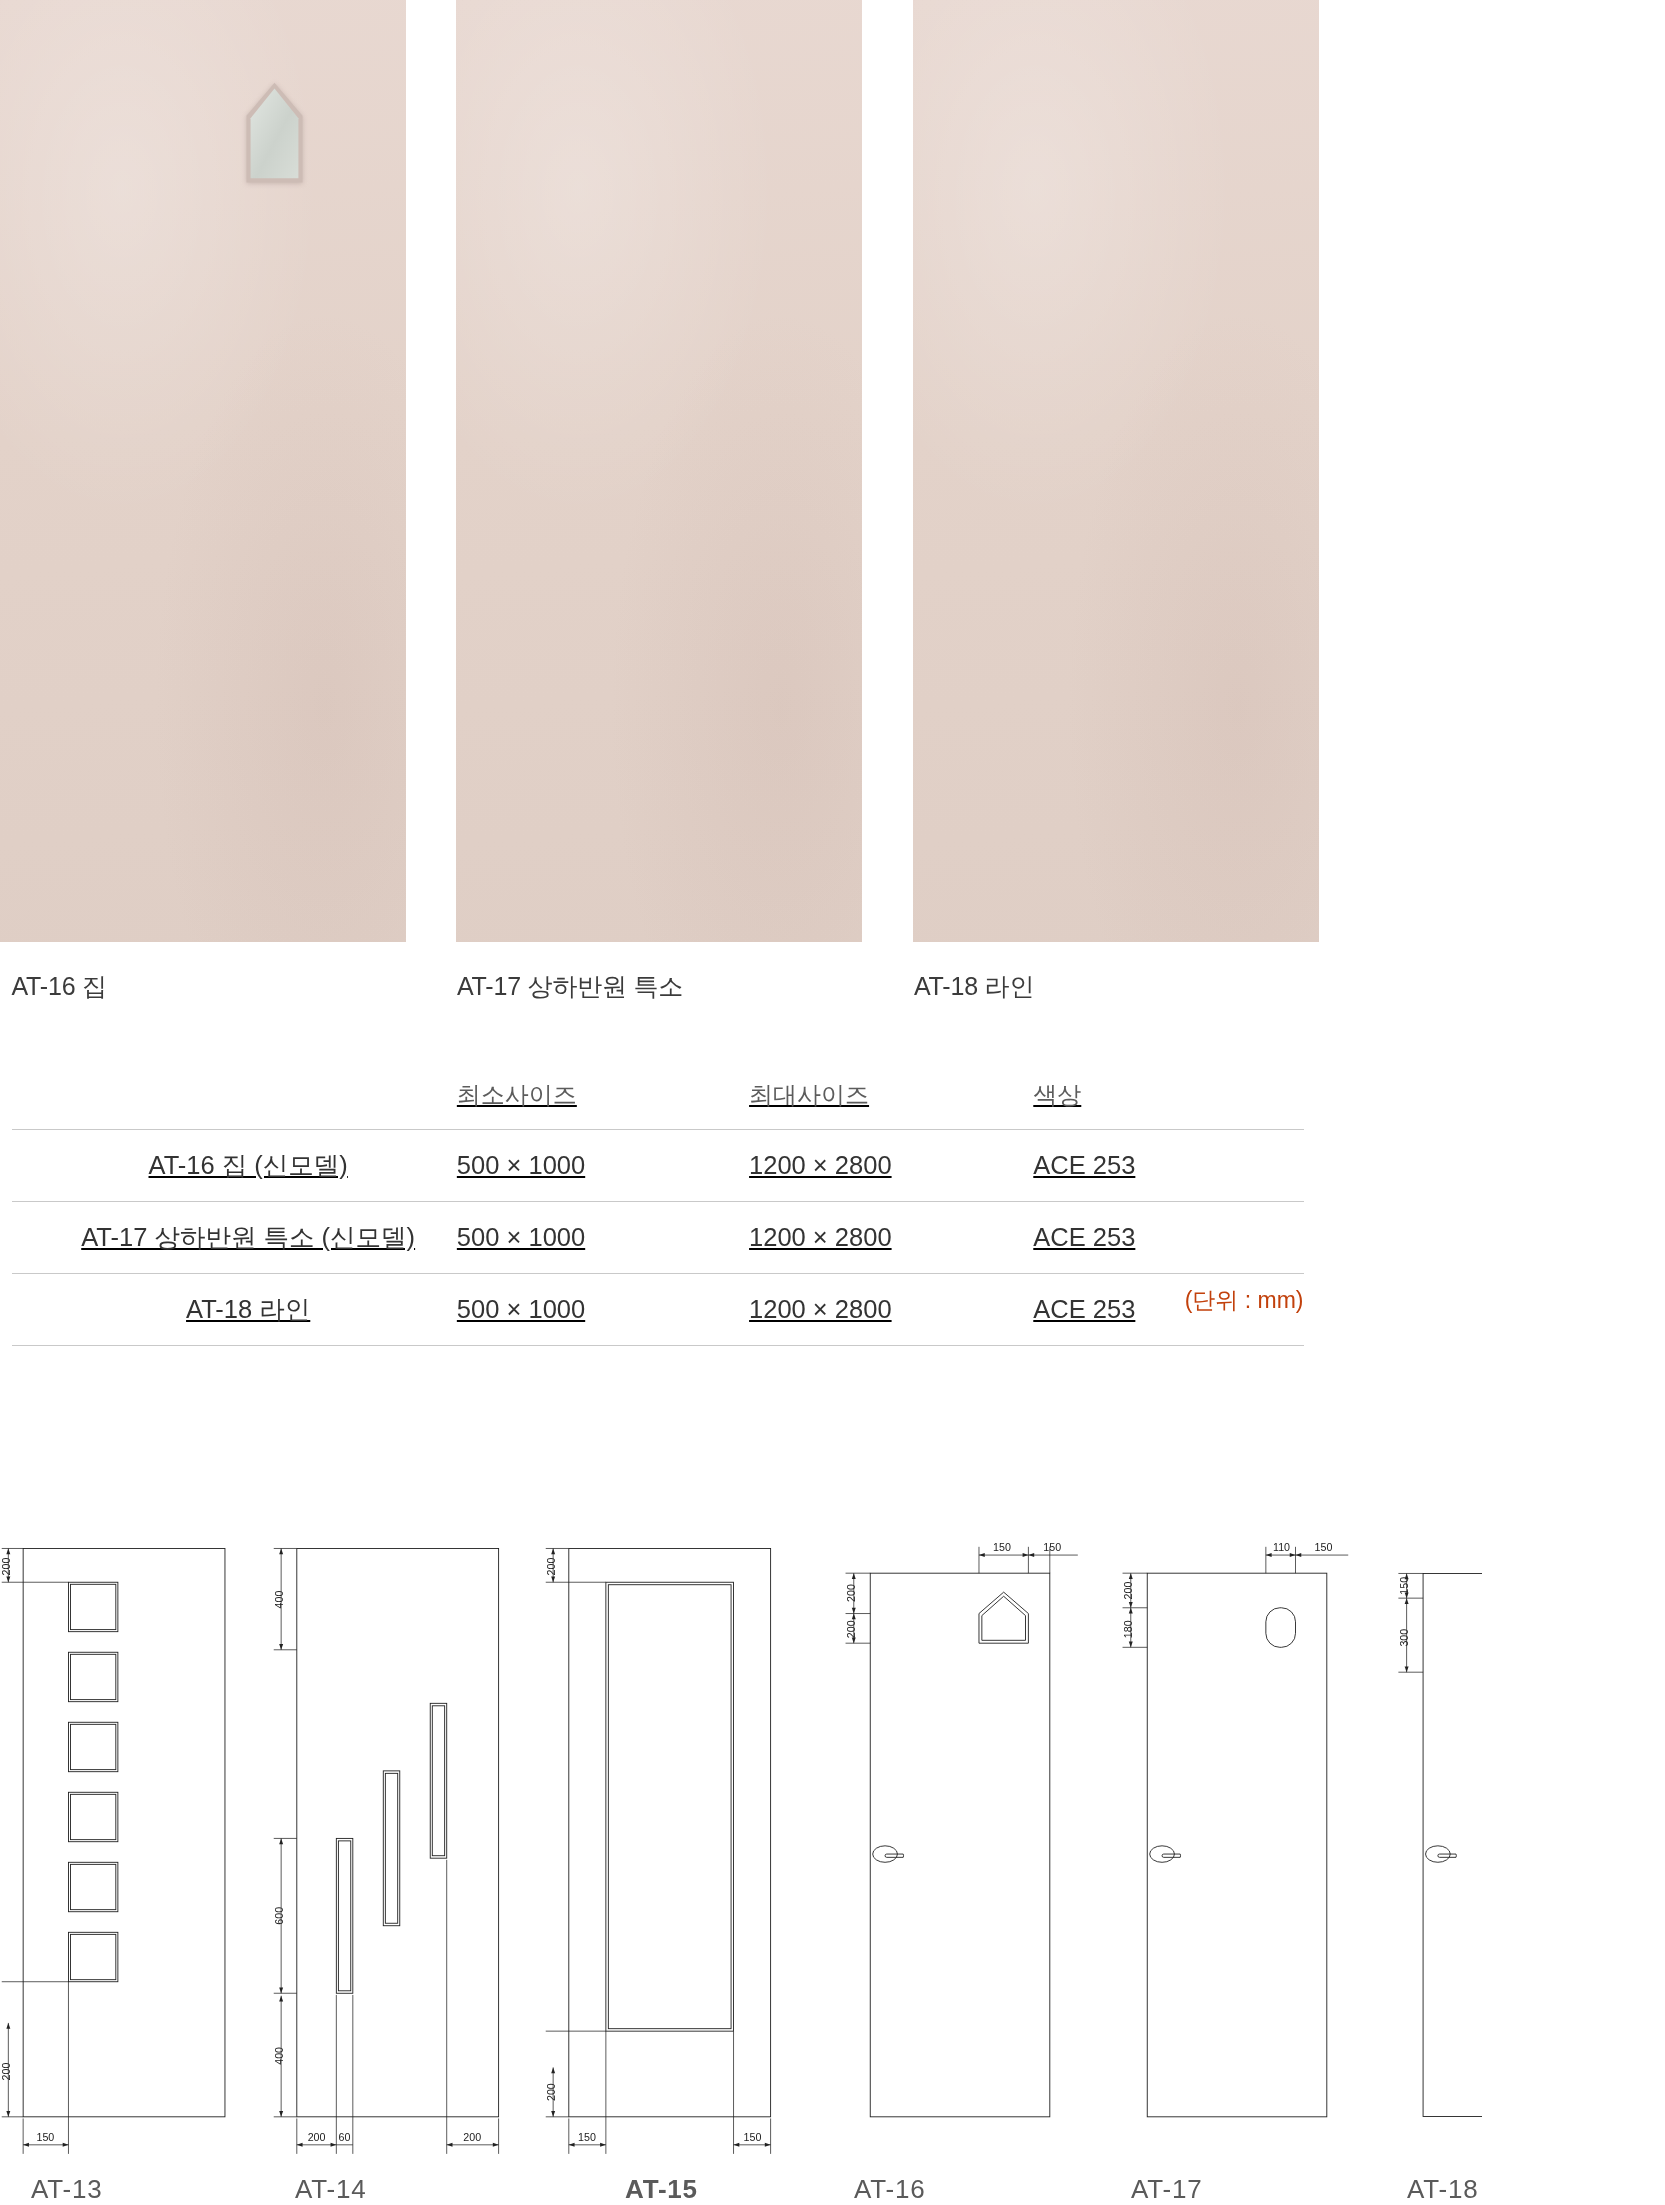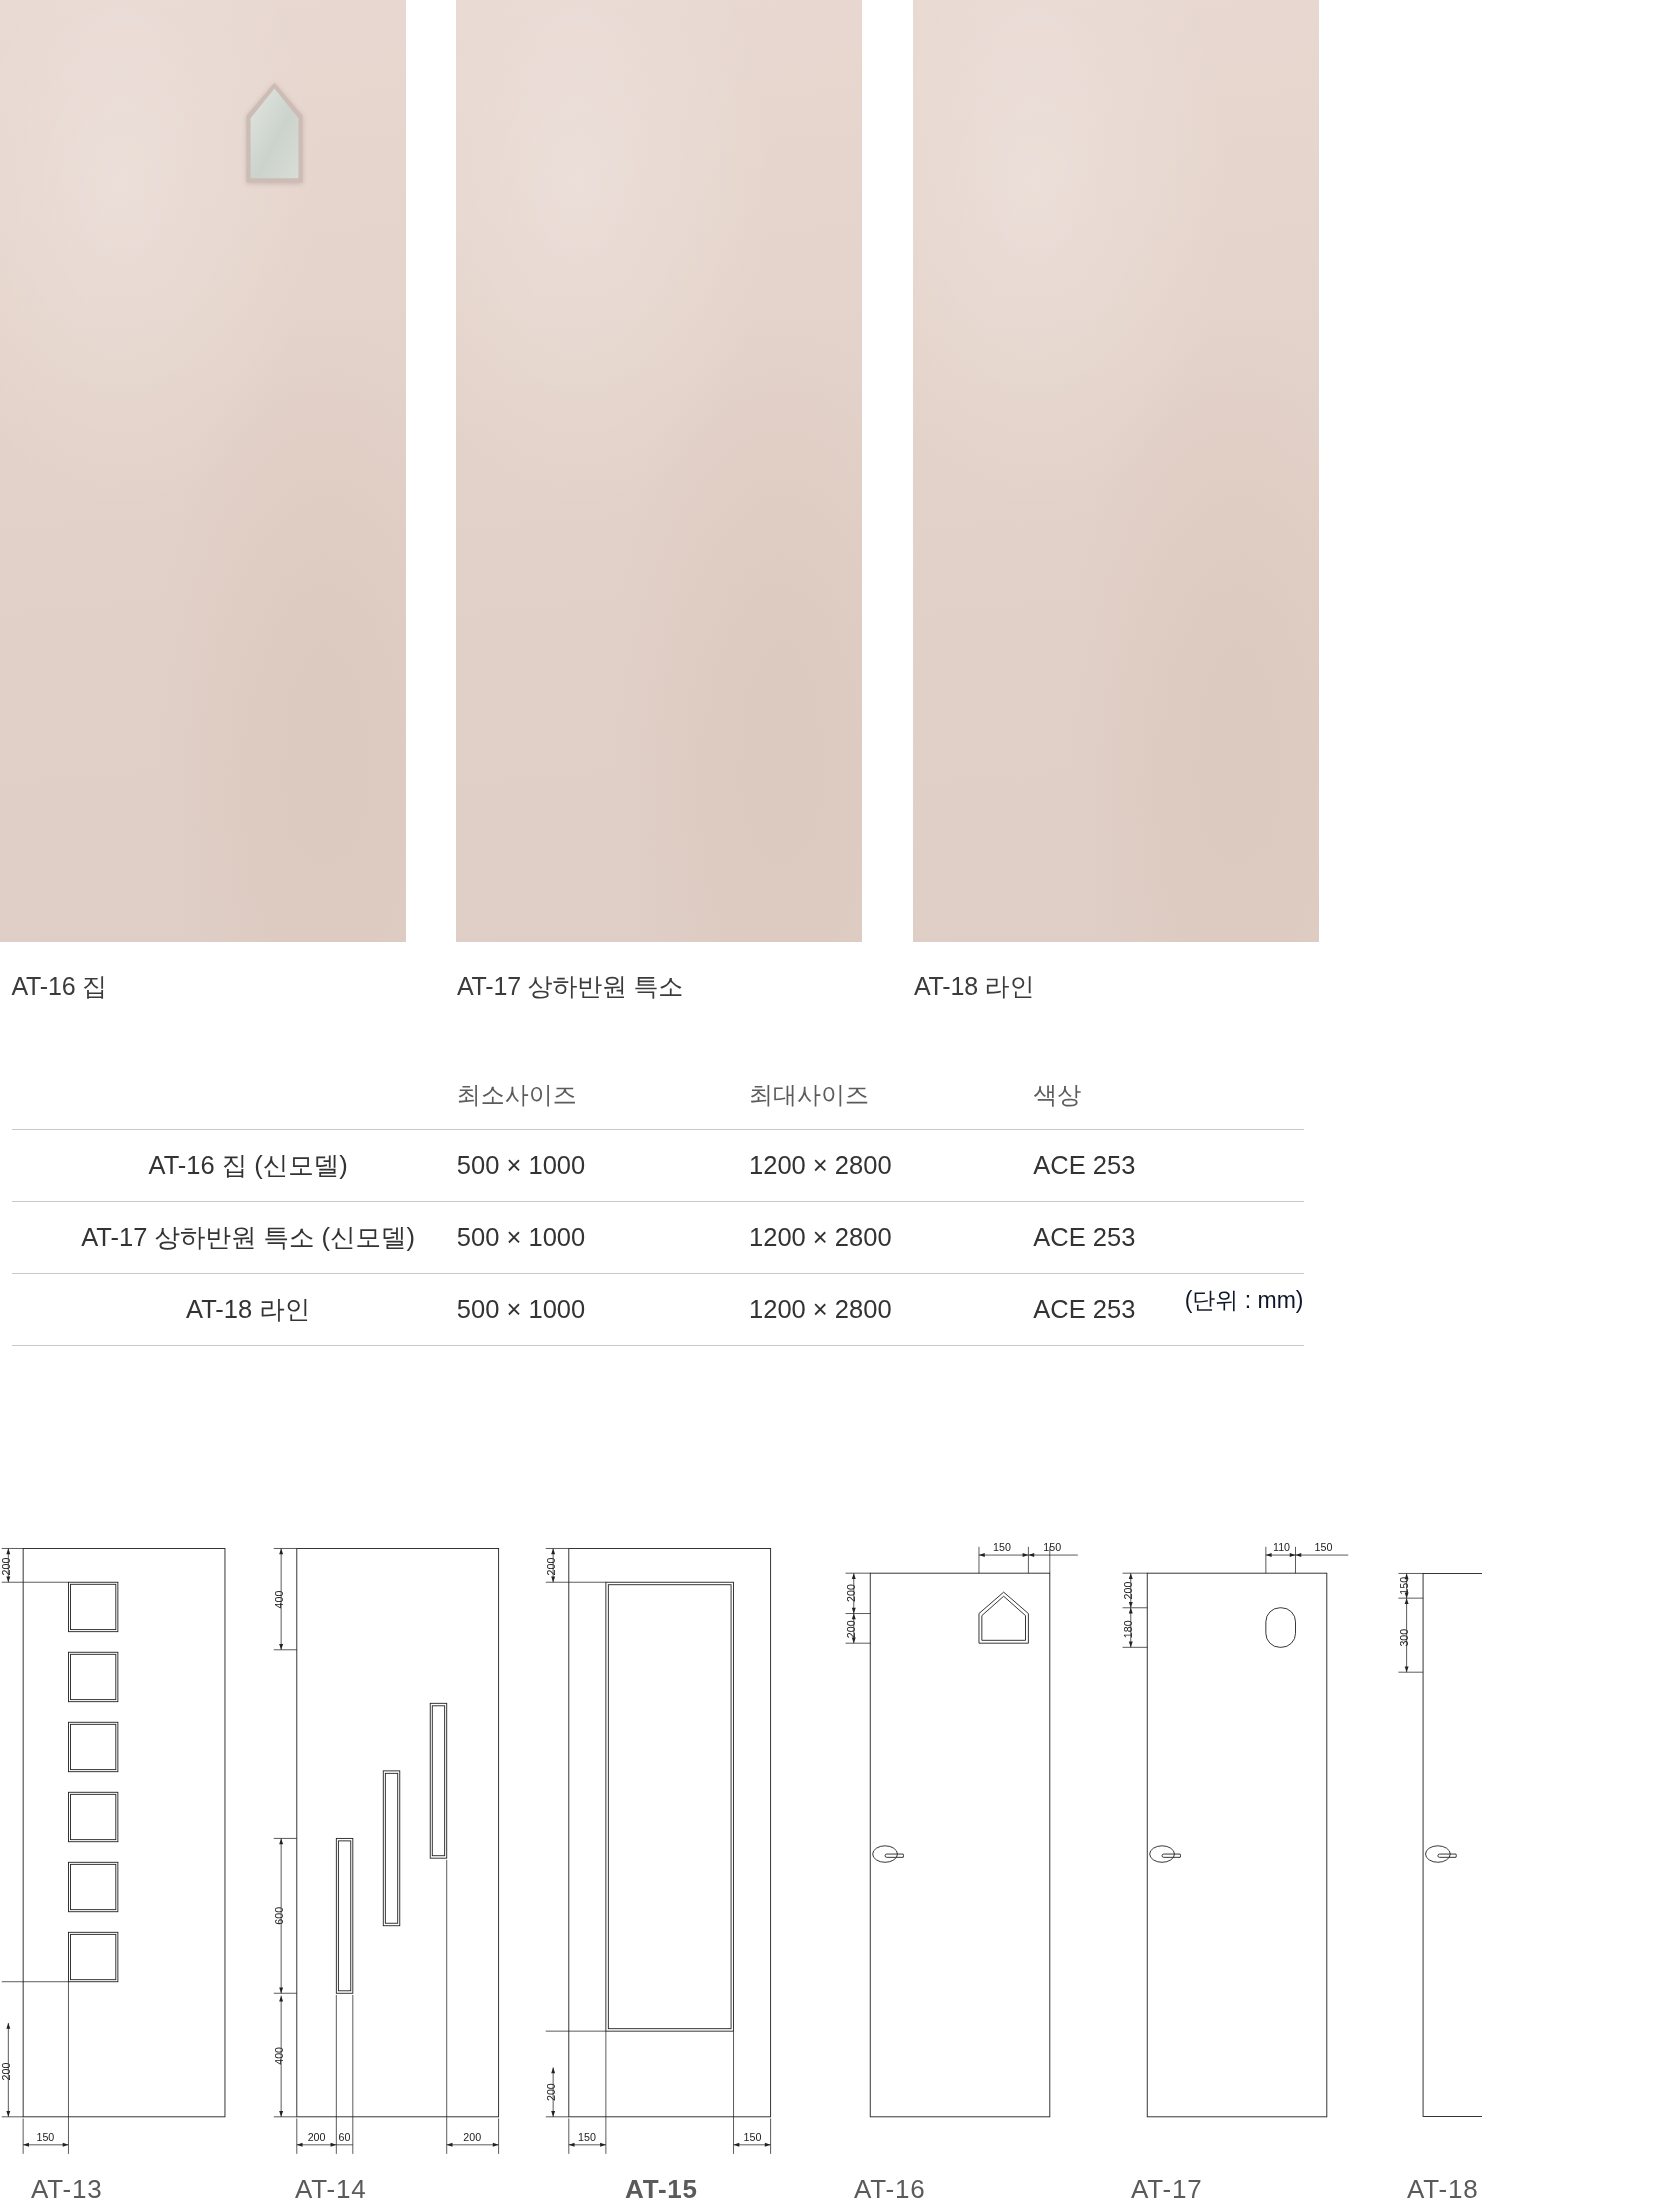--- a/index.html
+++ b/index.html
@@ -81,20 +81,21 @@
   
   .spec-table {
     position: absolute;
     left: 11.5px; top: 1079px;
     width: 1292px;
   }
   .spec-table table {
     border-collapse: collapse;
     width: 100%;
     table-layout: fixed;
+    text-decoration: underline;
   }
   .spec-table col.c-name { width: 445px; }
   .spec-table col.c-min  { width: 292px; }
   .spec-table col.c-max  { width: 284px; }
   .spec-table col.c-col  { width: 270px; }
   .spec-table th {
     text-align: left;
     font-weight: normal;
     font-size: 24px;
     color: #5c5c5c;
@@ -110,21 +111,21 @@
     white-space: nowrap;
   }
   .spec-table tbody tr:last-child td { border-bottom: 1.2px solid #c9c9c9; }
   .spec-table td.name { padding-left: 28px; text-align: center; }
   .unit-note {
     position: absolute;
     left: 11.5px; top: 1285px;
     width: 1292px;
     text-align: right;
     font-size: 23px;
-    color: #0f172a;
+    color: #c2410c;
   }
 
   
   .drawings {
     position: absolute;
     left: 0; top: 1532px;
     width: 1666px;
     height: 673px;
   }
   .draw-cell {

